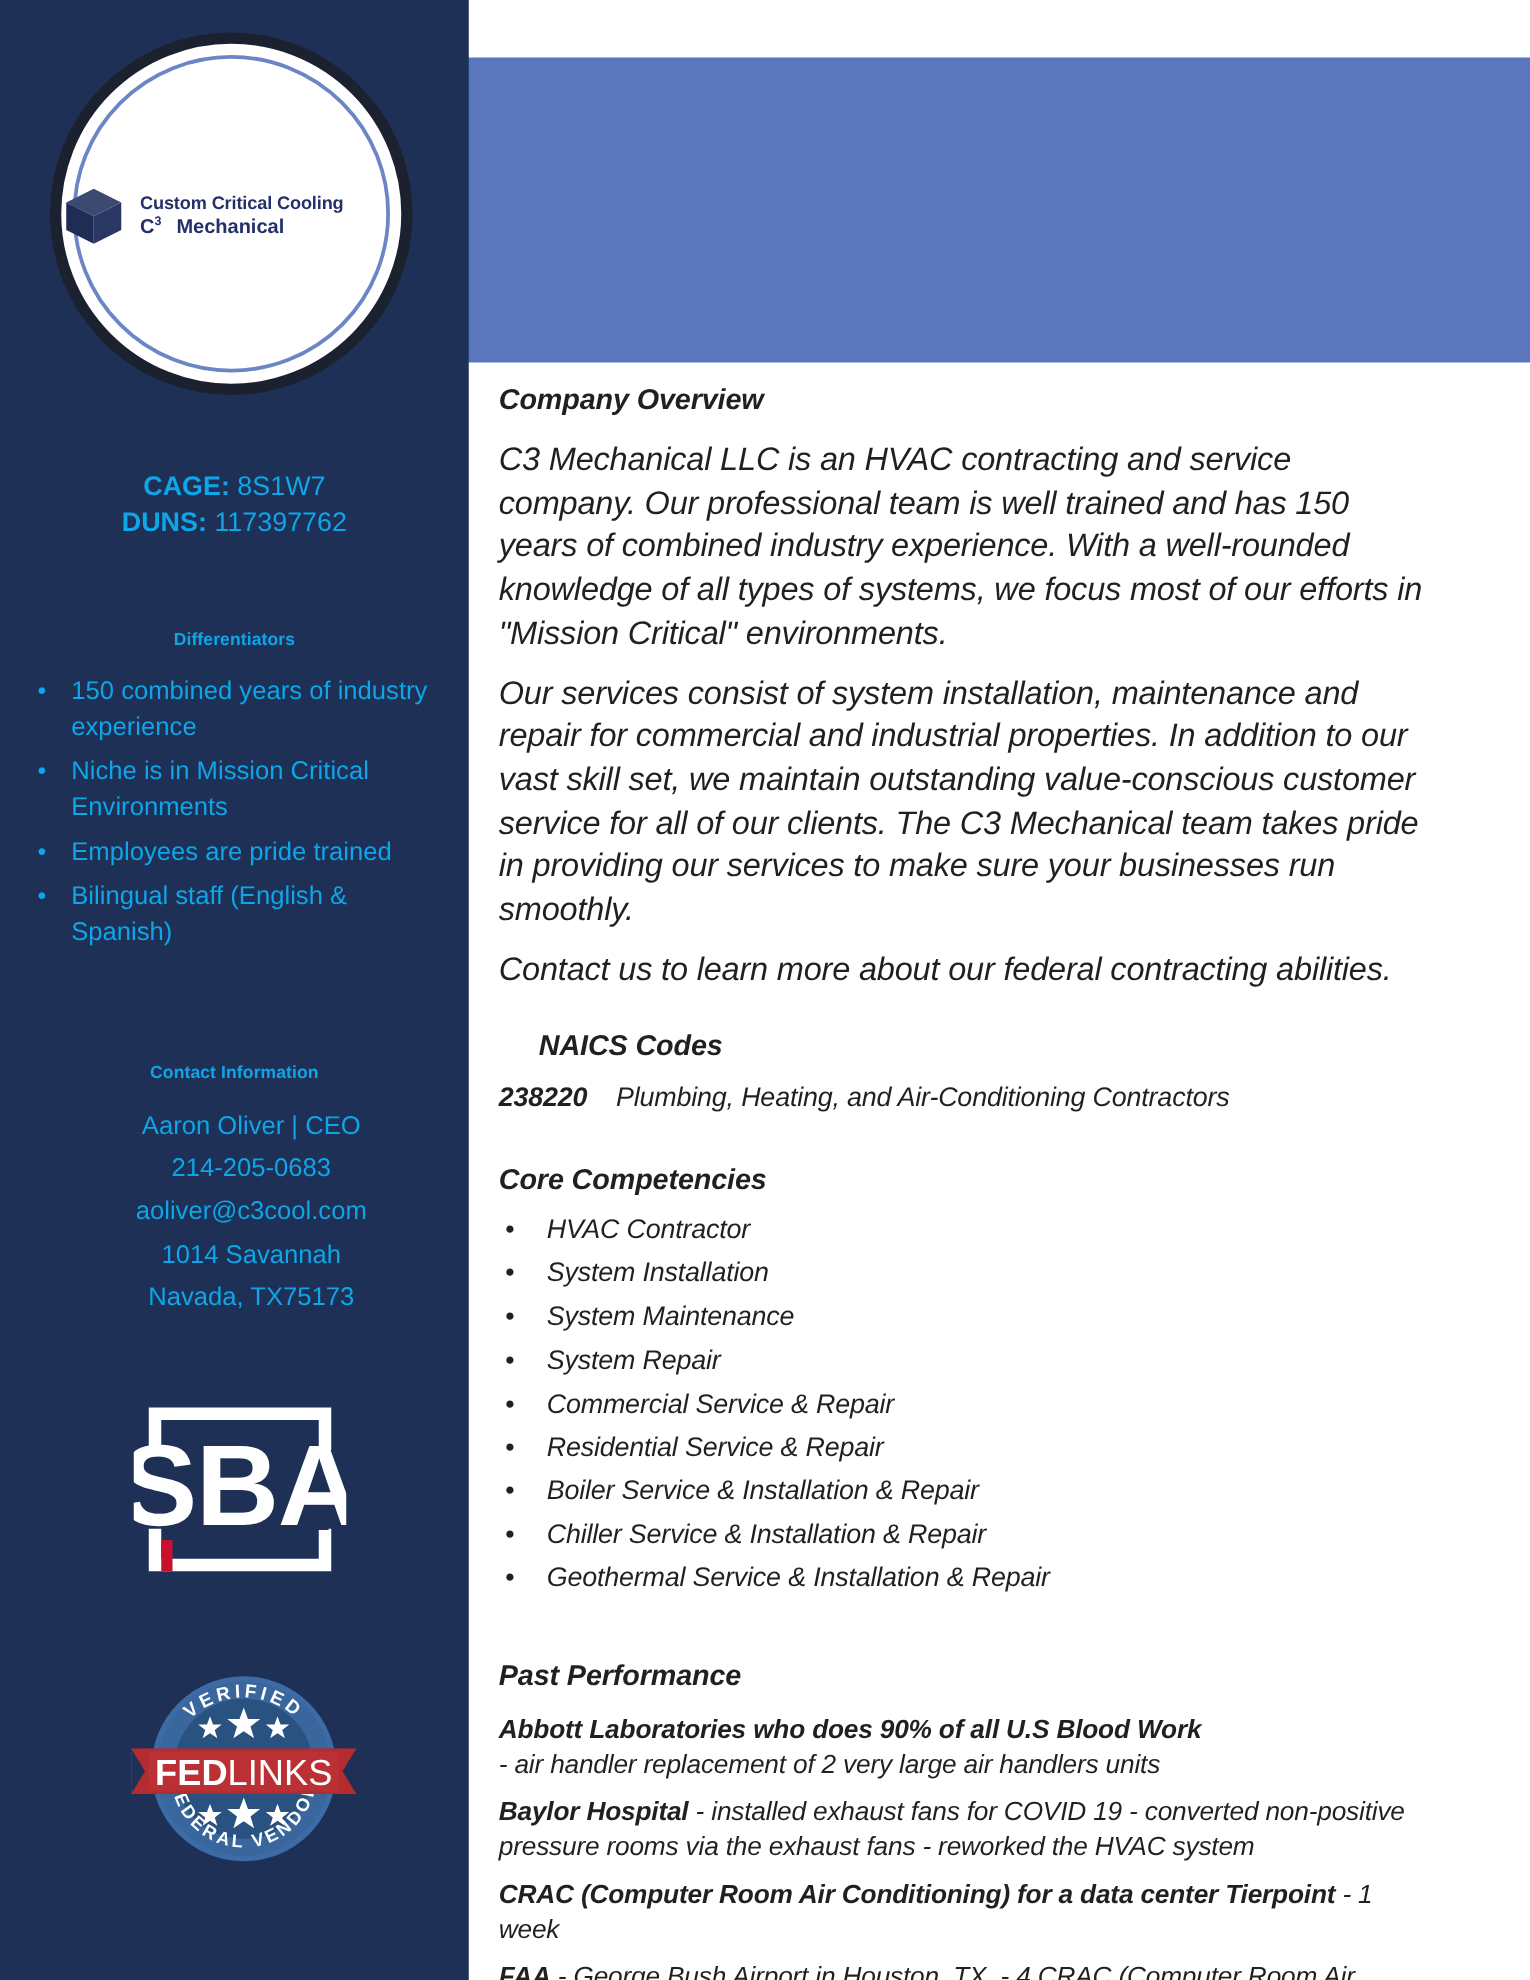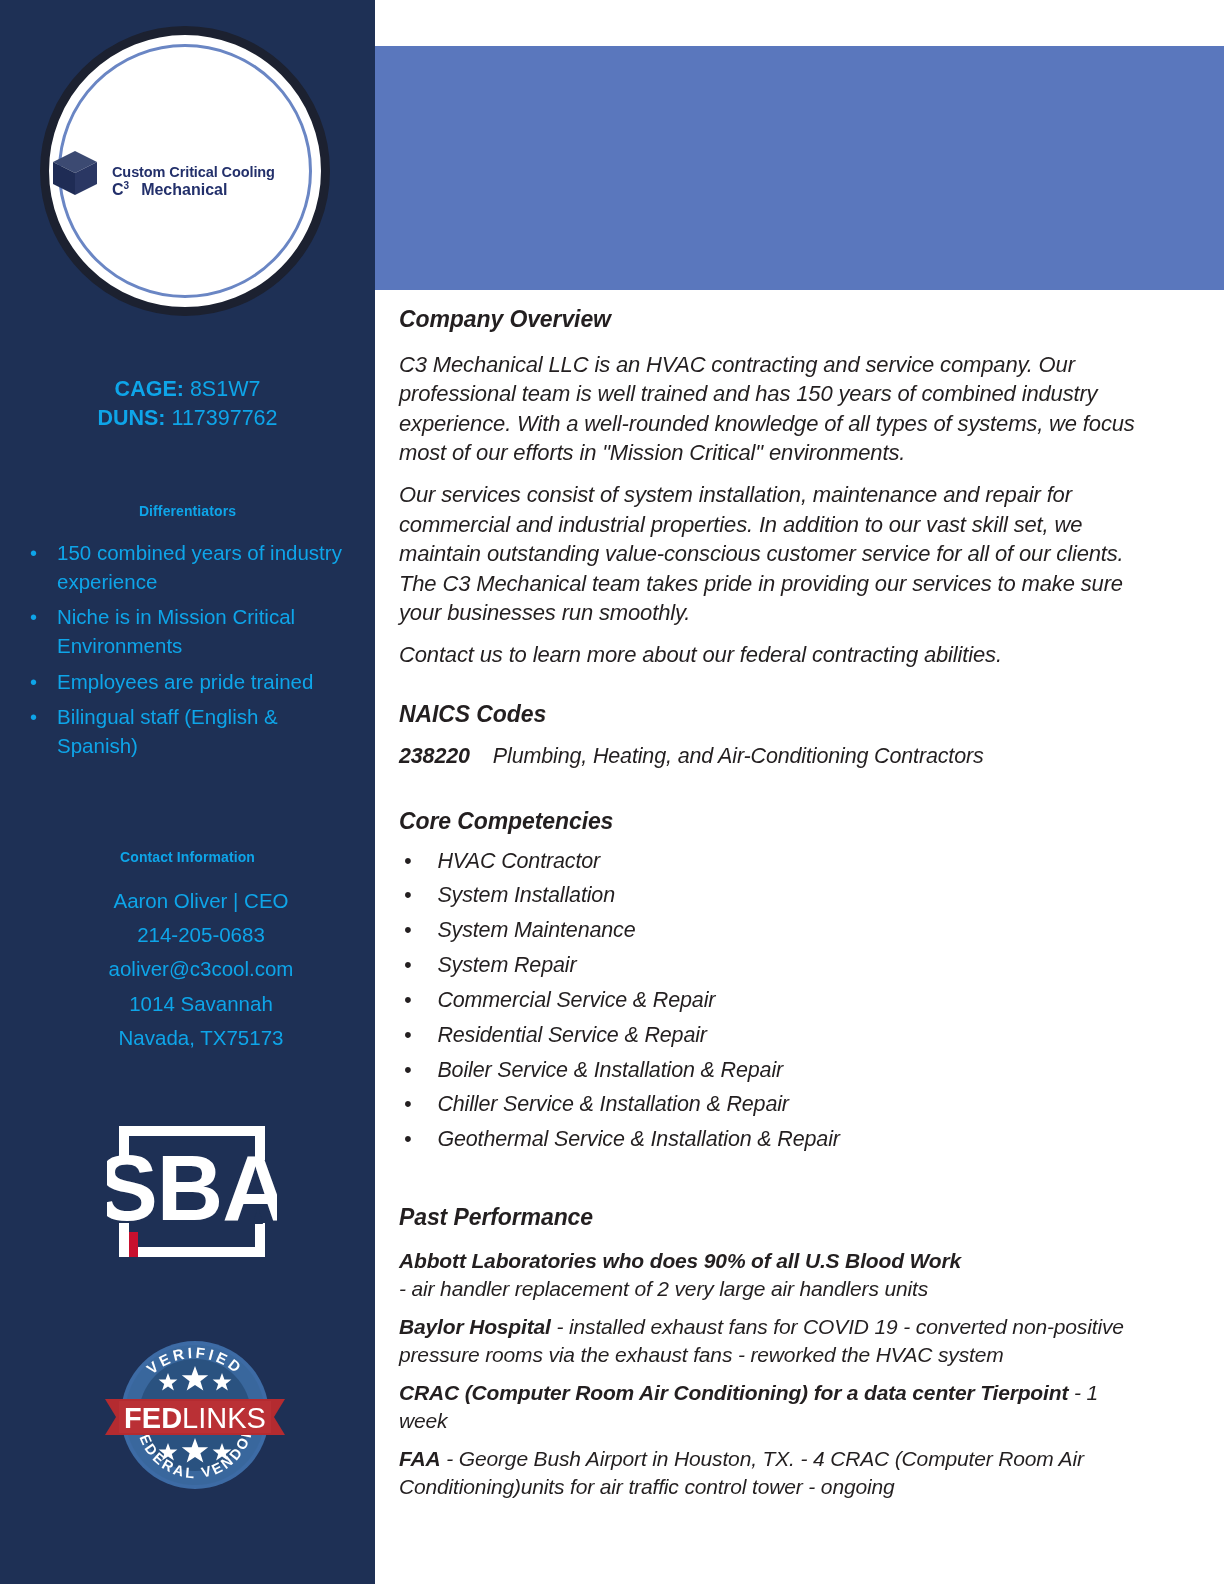--- a/index.html
+++ b/index.html
@@ -50,21 +50,21 @@
   }
   .logo-ring{
     position:absolute;
     left:9px; top:9px; right:9px; bottom:9px;
     border-radius:50%;
     border:3px solid #6a86c4;
   }
   .logo-content{
     position:relative;
     display:flex;
-    align-items:flex-end;
+    align-items:center;
     gap:11px;
     z-index:2;
     margin-top:4px;
   }
   .cube-icon{ width:52px; height:52px; display:block; }
   .logo-text{ line-height:1.06; }
   .logo-line1{
     font-size:14.5px; font-weight:bold; color:#23306b;
     letter-spacing:-0.1px; white-space:nowrap;
   }
@@ -123,29 +123,29 @@
     width:748px;
     z-index:3;
     color:#231f20;
     font-style:italic;
   }
   .sec-title{
     font-size:23px; font-weight:bold; color:#231f20;
     letter-spacing:-0.1px;
   }
   .body-p{
-    font-size:22px; font-weight:300; line-height:1.335;
+    font-size:26px; font-weight:300; line-height:1.335;
     color:#231f20; letter-spacing:-0.15px;
   }
   .body-p + .body-p{ margin-top:13px; }
 
   .overview-title{ margin-bottom:17px; }
   .overview-body{ }
 
-  .naics-title{ margin-top:31px; margin-bottom:16px; }
+  .naics-title{ margin-top:31px; margin-bottom:16px;margin-left:32px; }
   .naics-row{
     font-size:21.5px; font-weight:300; color:#231f20;
     letter-spacing:-0.15px;
   }
   .naics-row .code{ font-weight:bold; margin-right:23px; }
 
   .cc-title{ margin-top:39px; margin-bottom:9px; }
   .cc-list{ padding-left:5px; }
   .cc-item{
     display:flex; gap:26px;

